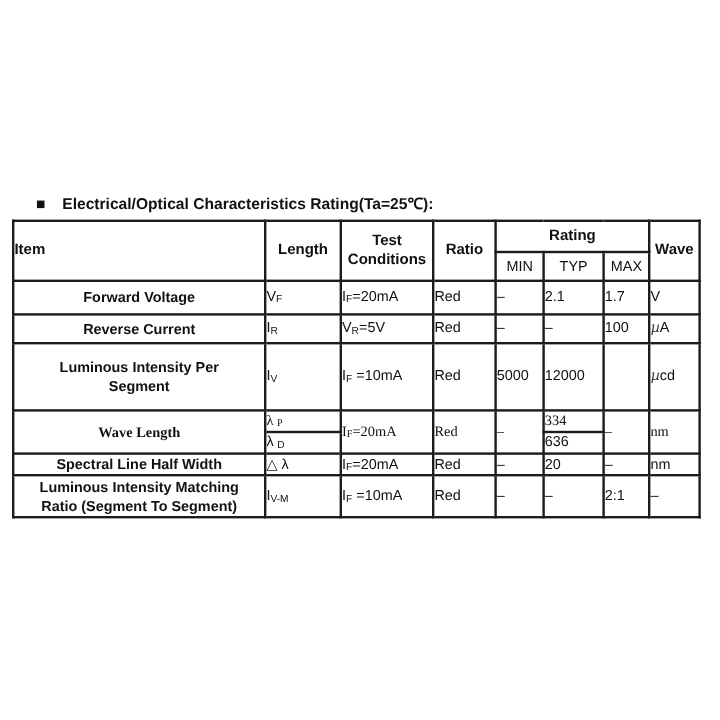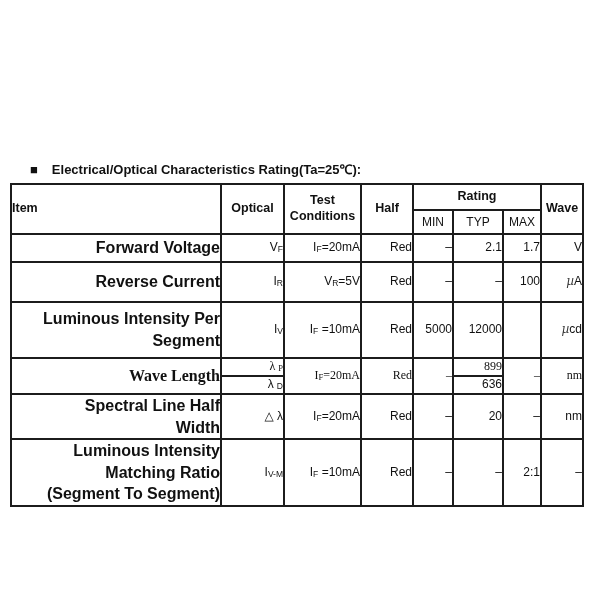--- a/index.html
+++ b/index.html
@@ -71,42 +71,42 @@
     margin-left: 43px;
   }
   th.hdr-sub {
     font-weight: normal;
     font-size: 12px;
     border-radius: 11px;
   }
   tr.hrow1 { height: 26px; }
   tr.hrow2 { height: 24px; }
   tr.r1 { height: 28px; }
-  tr.r2 { height: 40px; }
+  tr.r2 { height: 24px; }
   tr.r3 { height: 56px; }
   tr.r4a { height: 18px; font-family: Liberation Serif, serif; }
   tr.r4b { height: 18px; }
   tr.r5 { height: 17px; }
   tr.r6 { height: 35px; }
 
   td.item {
     font-weight: bold;
-    font-size: 16px;
-    text-align: right;
+    font-size: 12px;
+    text-align: center;
     vertical-align: middle;
     padding-left: 4px;
     line-height: 1.35;
   }
   td.item .item-inner {
     display: inline-block;
     max-width: 180px;
   }
   td.val {
     font-size: 12px;
-    text-align: right;
+    text-align: left;
     vertical-align: middle;
     line-height: 1.1;
   }
   td.val sub {
     font-size: 8.5px;
     vertical-align: -1px;
     line-height: 1;
   }
   td.sym-wave sub { margin-left: 3px; }
   .mu {
@@ -132,23 +132,23 @@
         <col class="c-cond">
         <col class="c-color">
       <col class="c-min">
         <col class="c-typ">
         <col class="c-max">
         <col class="c-unit">
     </colgroup>
     <thead>
       <tr class="hrow1">
         <th class="hdr hdr-item" rowspan="2">Item</th>
-        <th class="hdr" rowspan="2">Optical</th>
+        <th class="hdr" rowspan="2">Length</th>
         <th class="hdr" rowspan="2">Test Conditions</th>
-        <th class="hdr" rowspan="2">Half</th>
+        <th class="hdr" rowspan="2">Ratio</th>
         <th class="hdr" colspan="3">Rating</th>
         <th class="hdr" rowspan="2">Wave</th>
       </tr>
       <tr class="hrow2">
         <th class="hdr hdr-sub">MIN</th>
         <th class="hdr hdr-sub">TYP</th>
         <th class="hdr hdr-sub">MAX</th>
       </tr>
     </thead>
     <tbody>
@@ -185,21 +185,21 @@
         <td class="val"></td>
         <td class="val"><span class="mu">µ</span><span>cd</span></td>
       </tr>
 
       <tr class="r4a">
         <td class="item" rowspan="2"><span class="item-inner">Wave Length</span></td>
         <td class="val sym-wave"><span>λ</span><sub>P</sub></td>
         <td class="val" rowspan="2"><span>I</span><sub>F</sub><span>=20mA</span></td>
         <td class="val" rowspan="2">Red</td>
         <td class="val" rowspan="2">–</td>
-        <td class="val">899</td>
+        <td class="val">334</td>
         <td class="val" rowspan="2">–</td>
         <td class="val" rowspan="2"><span class="mu"></span><span>nm</span></td>
       </tr>
       <tr class="r4b">
         <td class="val sym-wave"><span>λ</span><sub>D</sub></td>
         <td class="val">636</td>
       </tr>
 
       <tr class="r5">
         <td class="item"><span class="item-inner">Spectral Line Half Width</span></td>

